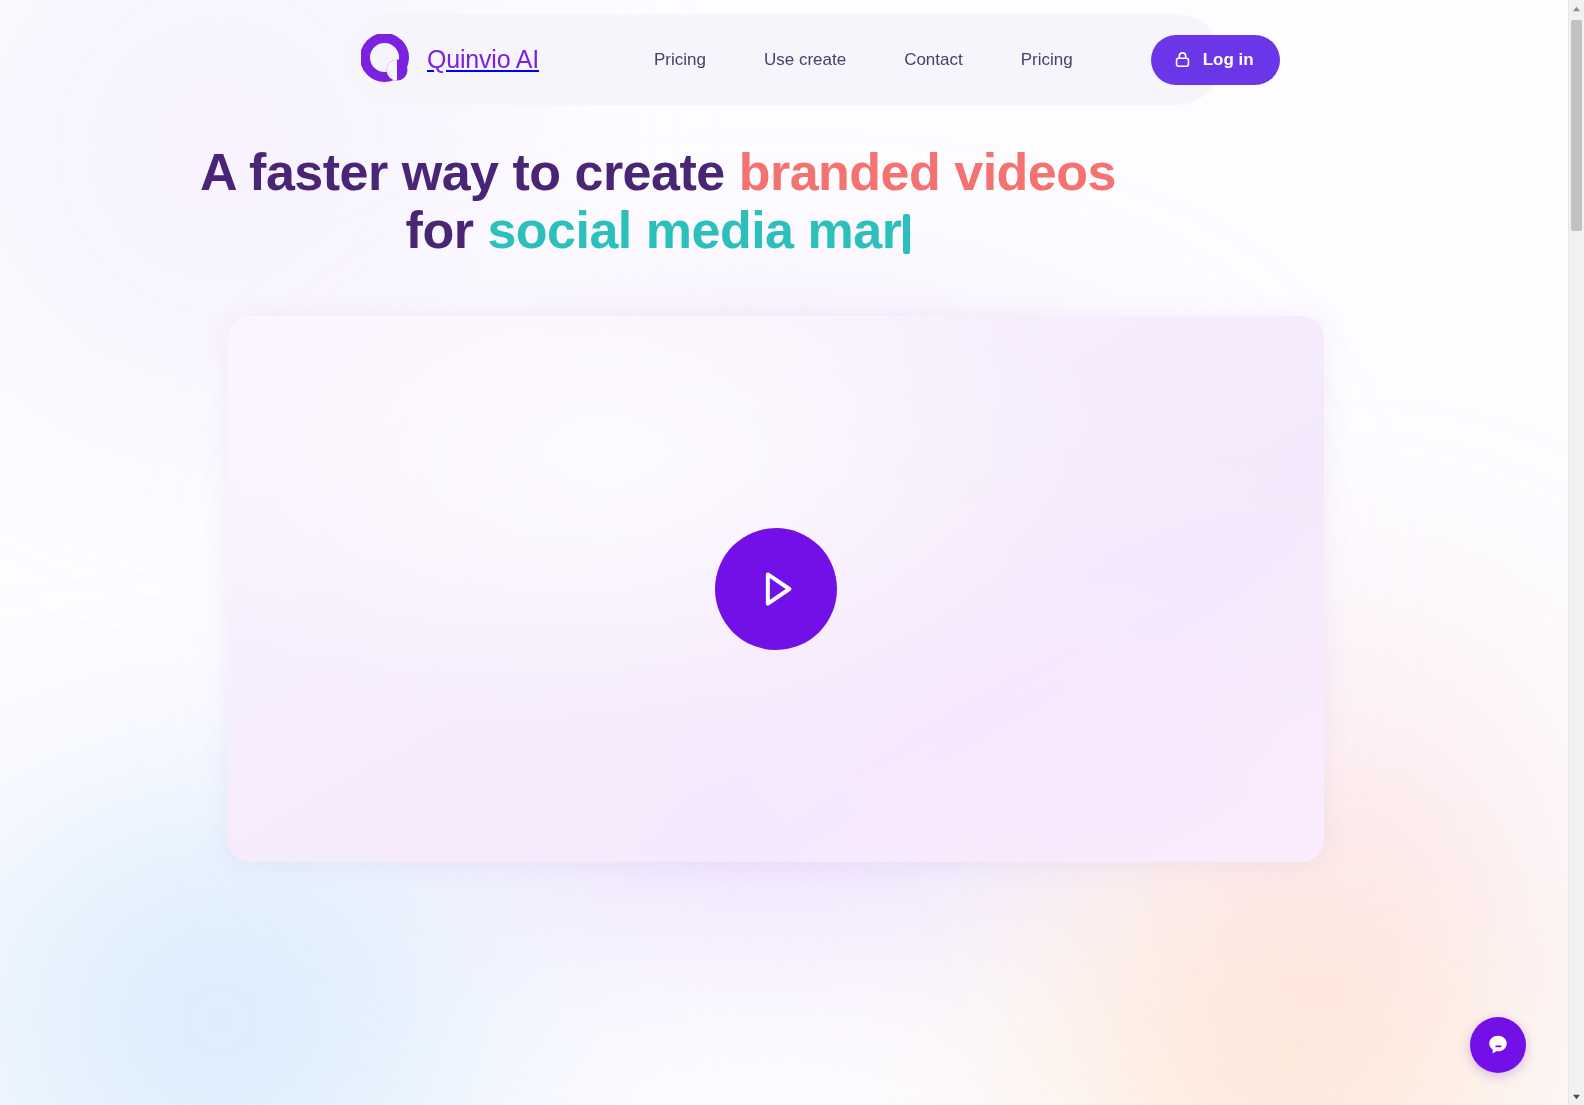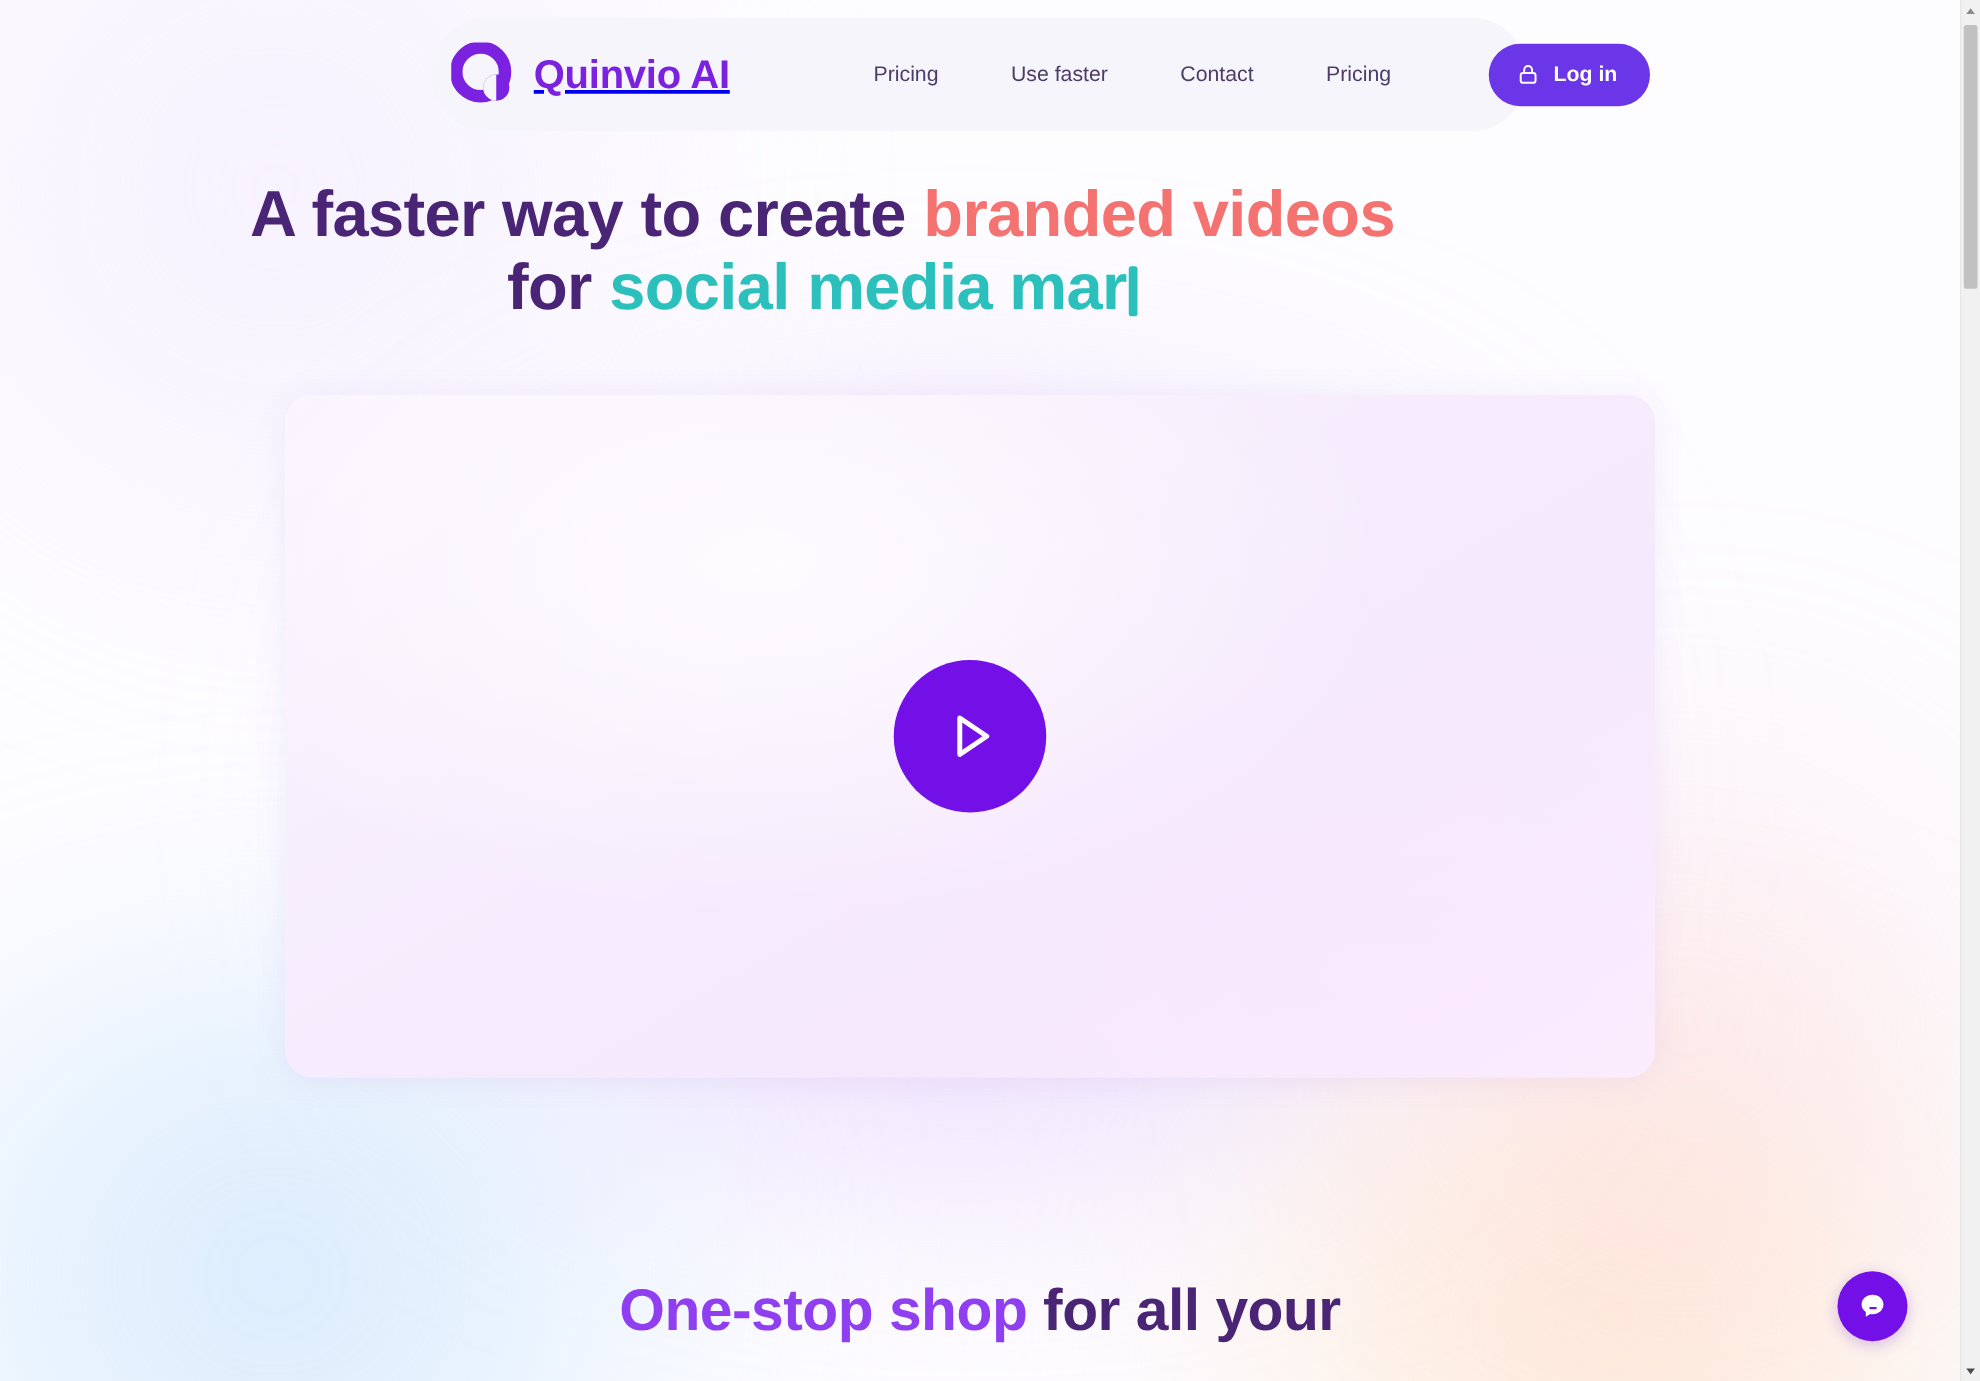--- a/index.html
+++ b/index.html
@@ -54,21 +54,21 @@
     display:flex; align-items:center;
     padding:0 24px 0 16px;
     z-index:30;
   }
 
   .brand { display:flex; align-items:center; gap:14px; margin-left:0; }
 
   .logo-mark { width:52px; height:52px; position:relative; flex:none; }
 
   .brand-name {
-    font-size:32px; font-weight:700; color:#7b22e0;
+    font-size:25px; font-weight:400; color:#7b22e0;
     letter-spacing:-.2px; white-space:nowrap;
   }
 
   .nav {
     display:flex; align-items:center; gap:0;
     margin-left:86px;
   }
   .nav-link {
     font-size:17px; color:#4c3c66; font-weight:400;
     padding:10px 29px; white-space:nowrap;
@@ -191,21 +191,21 @@
           <circle cx="36" cy="36" r="10.5" fill="#7b22e0"></circle>
           <path d="M30.6 30.6 A10.5 10.5 0 0 0 36 46.5 A10.5 10.5 0 0 0 30.6 30.6 Z" fill="#ffffff" opacity="0"></path>
           <path d="M36 25.5 A10.5 10.5 0 0 0 25.5 36 A10.5 10.5 0 0 0 36 46.5 Z" fill="#f7f5fc"></path>
         </svg>
       </span>
       <span class="brand-name">Quinvio AI</span>
     </a>
 
     <nav class="nav">
       <a class="nav-link" href="#">Pricing</a>
-      <a class="nav-link" href="#">Use faster</a>
+      <a class="nav-link" href="#">Use create</a>
       <a class="nav-link" href="#">Contact</a>
       <a class="nav-link" href="#">Pricing</a>
     </nav>
 
     <button class="login-btn">
       <span style="display:flex;">
         <svg viewBox="0 0 24 24" width="19" height="19" fill="none" stroke="#ffffff" stroke-width="2" stroke-linecap="round" stroke-linejoin="round" aria-hidden="true">
           <rect x="4.5" y="10.5" width="15" height="10" rx="2.4"></rect>
           <path d="M8 10.5V7.6a4 4 0 0 1 8 0v2.9"></path>
         </svg>
@@ -222,23 +222,20 @@
   <div class="video-card">
     <button class="play-btn">
       <span style="display:flex;">
         <svg viewBox="0 0 48 48" width="56" height="56" fill="none" stroke="#ffffff" stroke-width="3.4" stroke-linejoin="round" stroke-linecap="round" aria-hidden="true">
           <path d="M17 11.5 L35.5 24 L17 36.5 Z"></path>
         </svg>
       </span>
     </button>
   </div>
 
-  <h2 class="section-title">
-    <span class="t-purple">One-stop shop</span><span> for all your</span>
-  </h2>
 
   <button class="chat-widget">
     <span style="display:flex;">
       <svg viewBox="0 0 32 32" width="28" height="28" aria-hidden="true">
         <path d="M16 5.5c-5.6 0-10 3.9-10 8.8 0 2.8 1.5 5.3 3.9 6.9v4.4l4.1-2.6c.6.1 1.3.2 2 .2 5.6 0 10-3.9 10-8.9S21.6 5.5 16 5.5z" fill="#ffffff"></path>
         <rect x="13" y="16.6" width="7" height="2.1" rx="1.05" fill="#7310e8"></rect>
       </svg>
     </span>
   </button>
 

